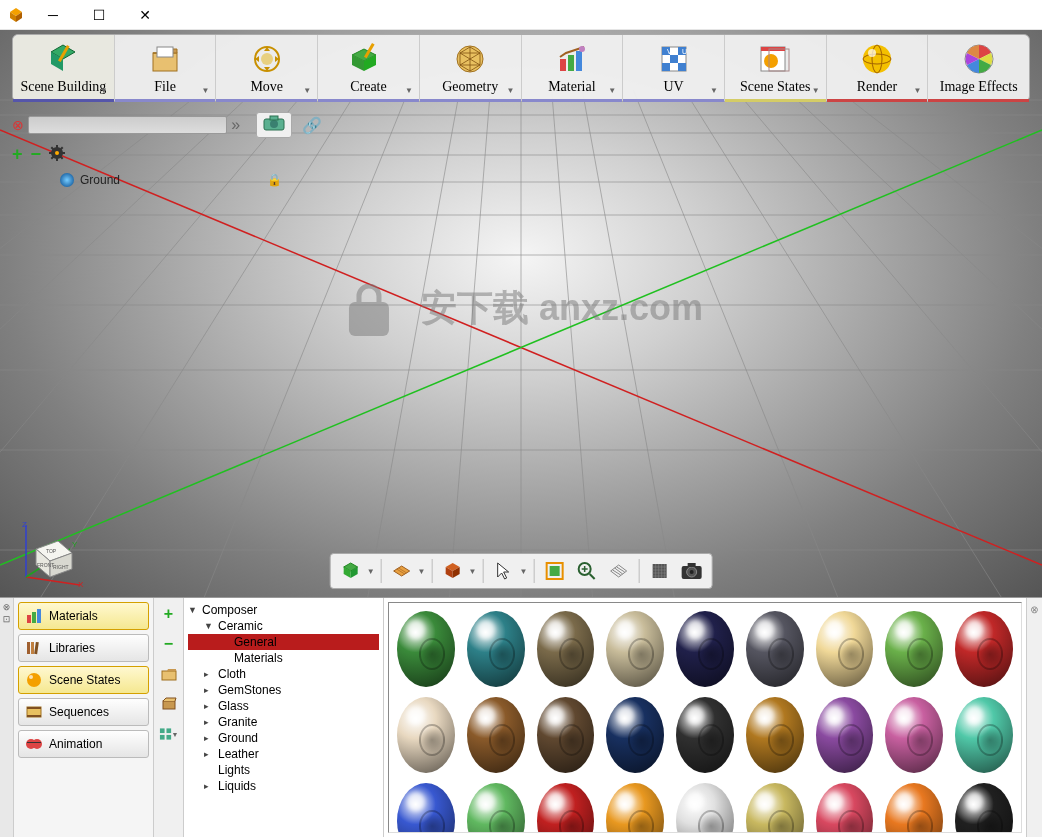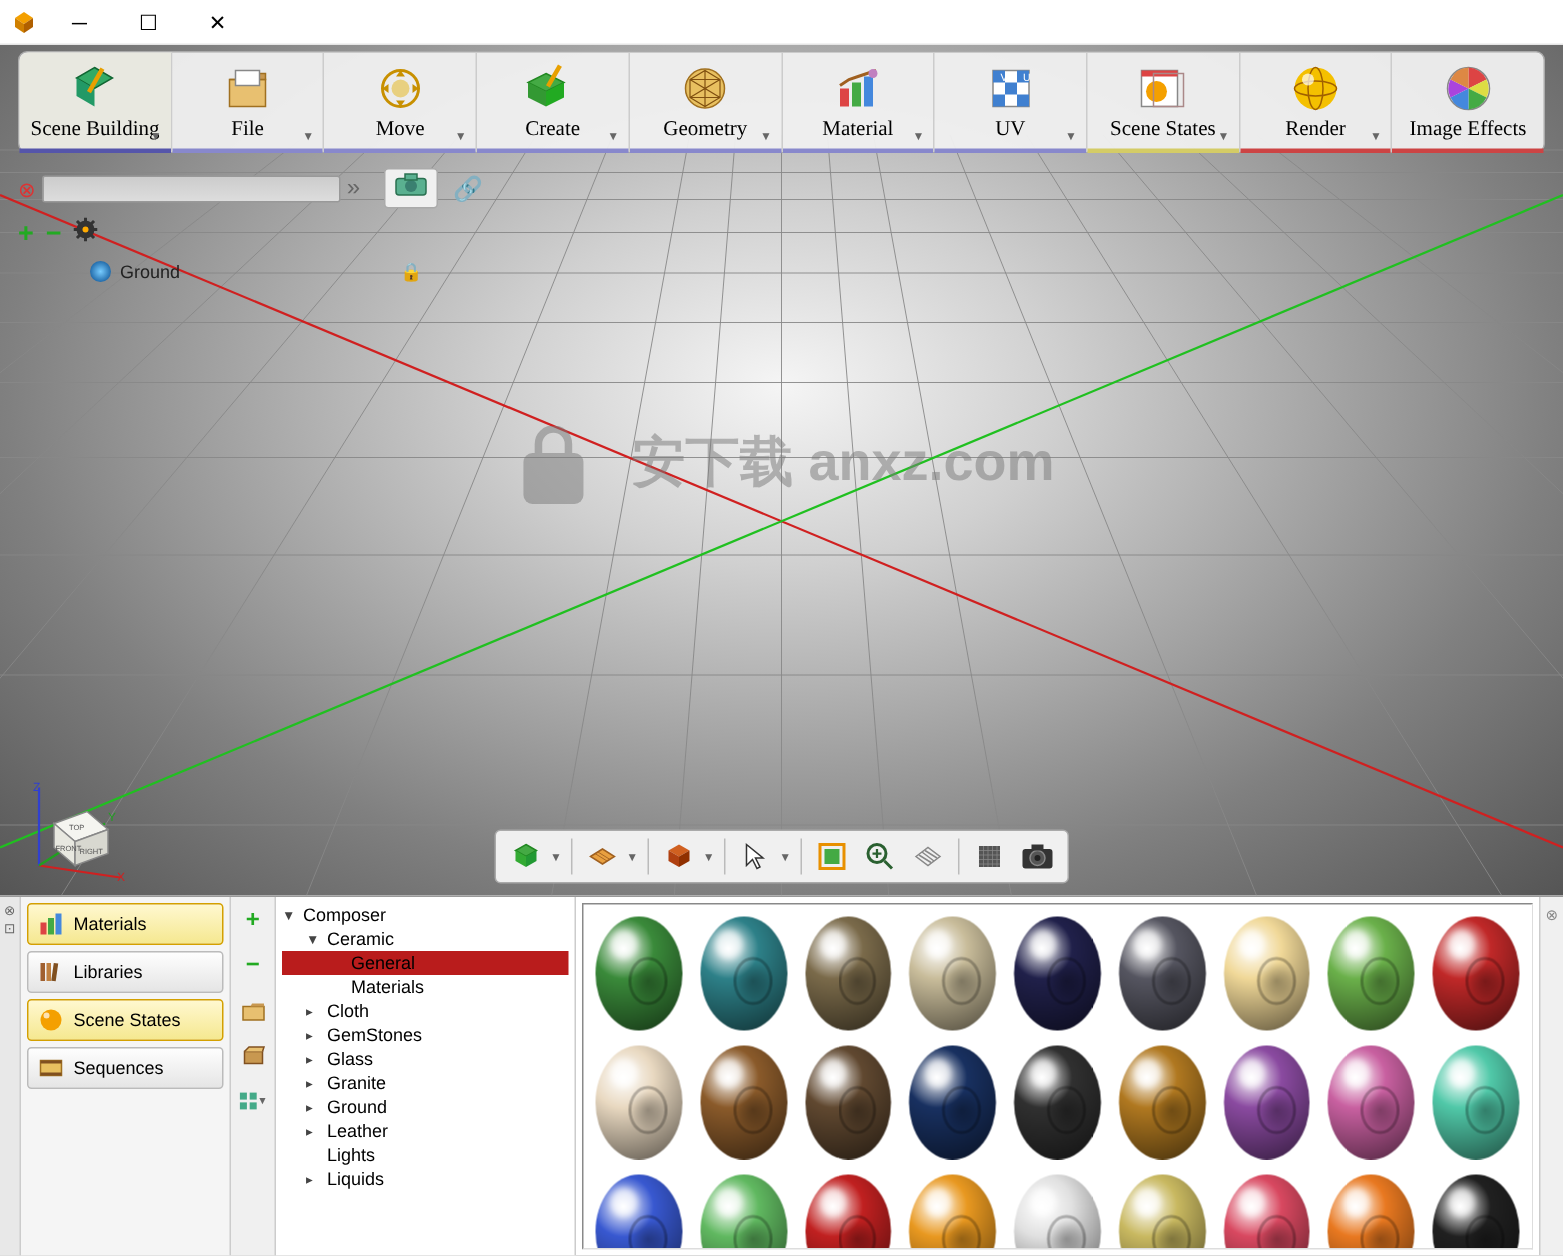--- a/index.html
+++ b/index.html
@@ -457,20 +457,30 @@
     <div class="tab-btn">
         <span class="tab-icon">
           <svg width="18" height="18" viewBox="0 0 18 18">
             <rect x="2" y="4" width="14" height="10" fill="#e8c060" stroke="#a07020"></rect>
             <rect x="2" y="4" width="14" height="2" fill="#805020"></rect>
             <rect x="2" y="12" width="14" height="2" fill="#805020"></rect>
           </svg>
         </span>
         <span>Sequences</span>
       </div>
+    <div class="tab-btn">
+        <span class="tab-icon">
+          <svg width="18" height="18" viewBox="0 0 18 18">
+            <circle cx="6" cy="9" r="5" fill="#d44"></circle>
+            <circle cx="12" cy="9" r="5" fill="#d44"></circle>
+            <rect x="2" y="7" width="14" height="1" fill="#333"></rect>
+          </svg>
+        </span>
+        <span>Animation</span>
+      </div>
   </div>
 
   <div class="mini-toolbar">
     <span class="mini-btn" style="color:#2a2">+</span>
     <span class="mini-btn" style="color:#2a2">−</span>
     <span class="mini-btn">
         <svg width="16" height="14" viewBox="0 0 16 14">
           <rect x="1" y="4" width="14" height="9" fill="#e8c070" stroke="#a07020"></rect>
           <polygon points="1,4 6,4 7,2 15,2 15,4" fill="#c89850"></polygon>
         </svg>

